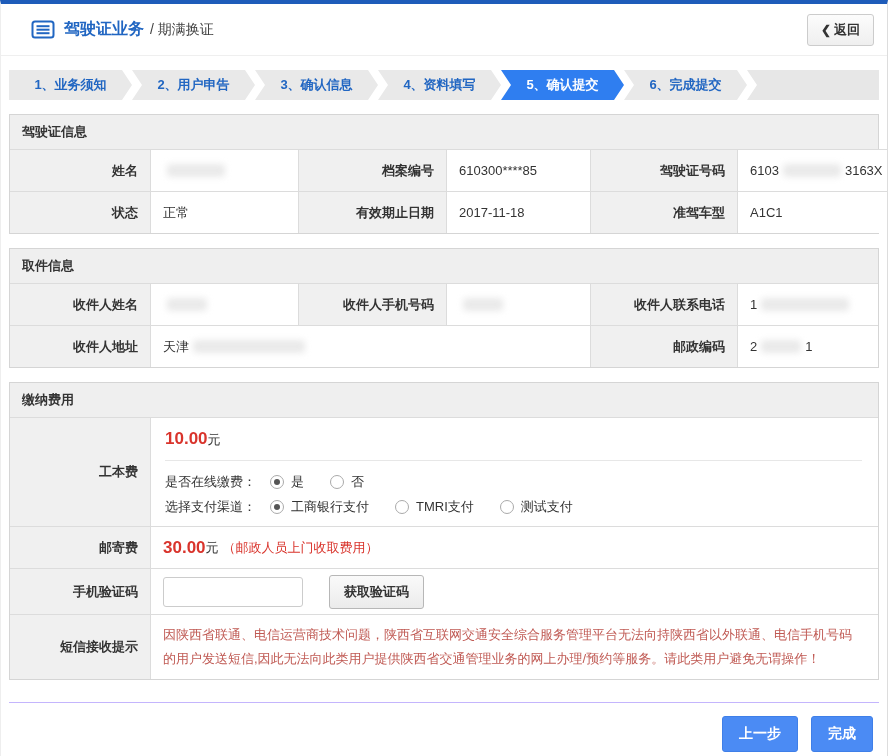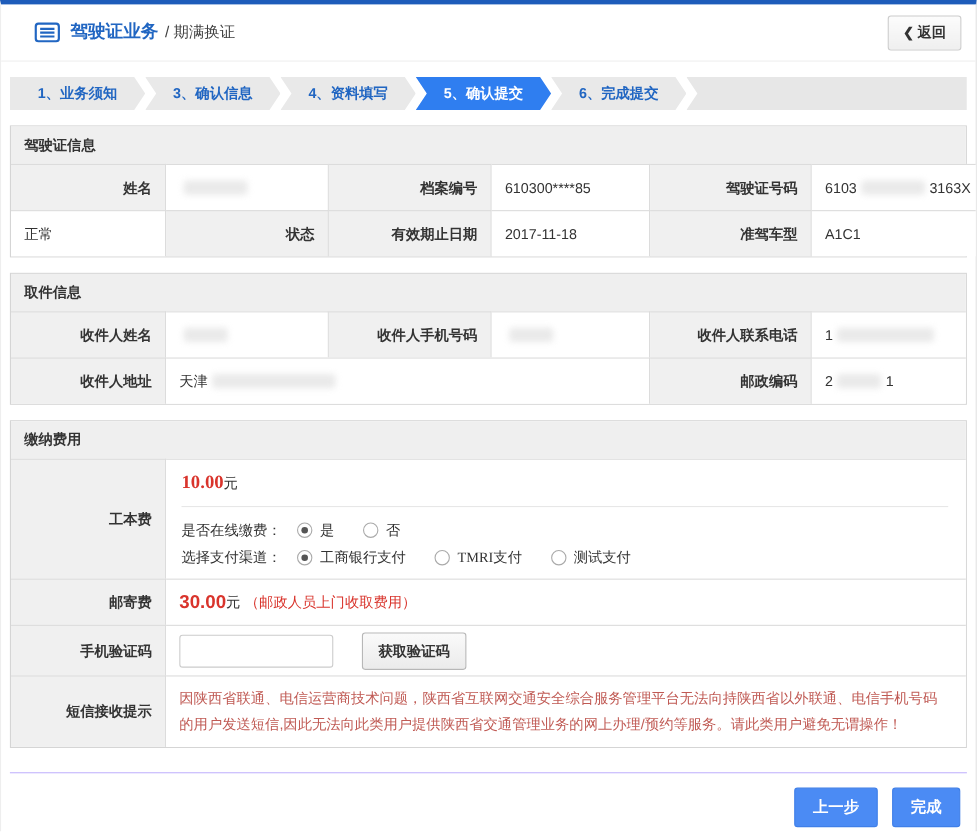--- a/index.html
+++ b/index.html
@@ -77,20 +77,21 @@
       <line x1="5.5" y1="9.7" x2="18.5" y2="9.7"></line>
       <line x1="5.5" y1="13.2" x2="18.5" y2="13.2"></line>
     </svg>
     <span class="hd-title">驾驶证业务</span>
     <span class="hd-sub">/ 期满换证</span>
     <button class="back-btn"><span class="chev">❮</span><span>返回</span></button>
   </div>
 
   <div class="stepbar">
     <div class="step first">1、业务须知</div>
+    <div class="step">2、用户申告</div>
     <div class="step">3、确认信息</div>
     <div class="step">4、资料填写</div>
     <div class="step active">5、确认提交</div>
     <div class="step">6、完成提交</div>
     <div class="step-fill"></div>
   </div>
 
   <div class="section">
     <div class="section-title">驾驶证信息</div>
     <div class="grid6">
@@ -100,22 +101,22 @@
         </div>
       <div class="cell lbl">档案编号</div>
       <div class="cell val mid">610300****85</div>
       <div class="cell lbl">驾驶证号码</div>
       <div class="cell val last">
           <span>6103</span>
           <span class="redact r-60"></span>
           <span>3163X</span>
         </div>
 
+      <div class="cell lbl">状态</div>
       <div class="cell val mid">正常</div>
-      <div class="cell lbl">状态</div>
       <div class="cell lbl">有效期止日期</div>
       <div class="cell val mid">2017-11-18</div>
       <div class="cell lbl">准驾车型</div>
       <div class="cell val last">A1C1</div>
     </div>
   </div>
 
   <div class="section">
     <div class="section-title">取件信息</div>
     <div class="grid6">
@@ -144,21 +145,21 @@
           <span class="redact r-40"></span>
           <span>1</span>
         </div>
     </div>
   </div>
 
   <div class="section">
     <div class="section-title">缴纳费用</div>
     <div class="grid2">
       <div class="cell lbl">工本费</div>
-      <div class="cell val last" style="padding:0;font-family:Liberation Serif, serif;">
+      <div class="cell val last" style="padding:0;">
         <div class="fee-block">
           <div><span class="amount">10.00</span><span class="yuan">元</span></div>
           <div class="fee-divider"></div>
           <div class="radio-line">
             <span class="q">是否在线缴费：</span>
             <span class="radio-opt">
                 <span class="radio checked"></span>
                 <span class="optlabel">是</span>
               </span>
             <span class="radio-opt">

